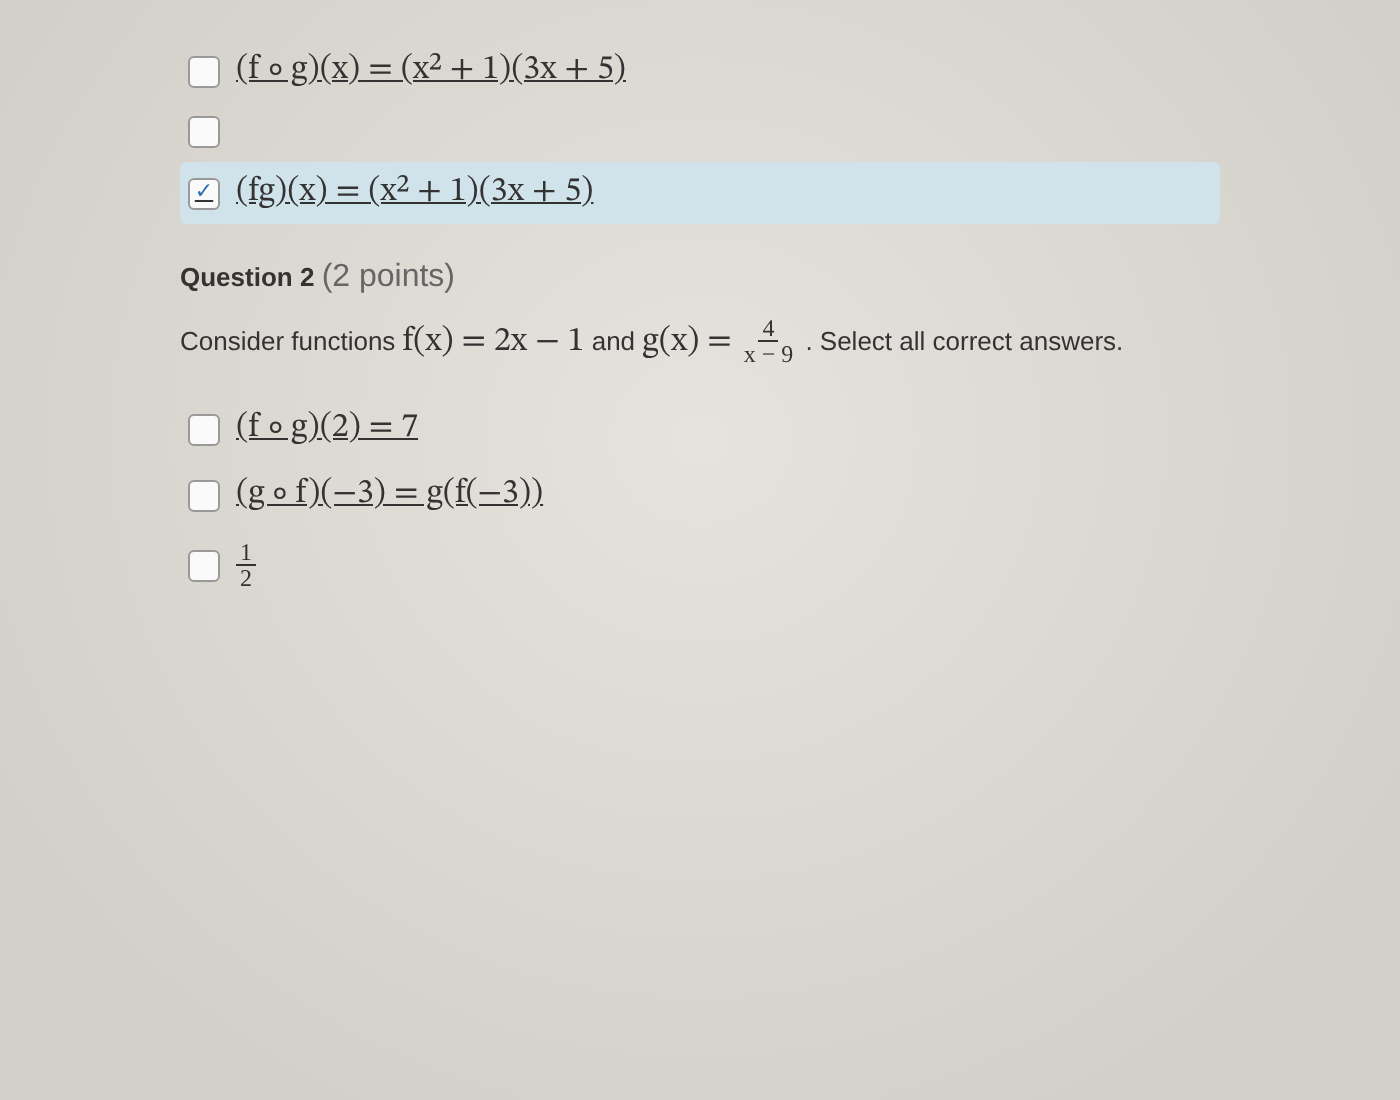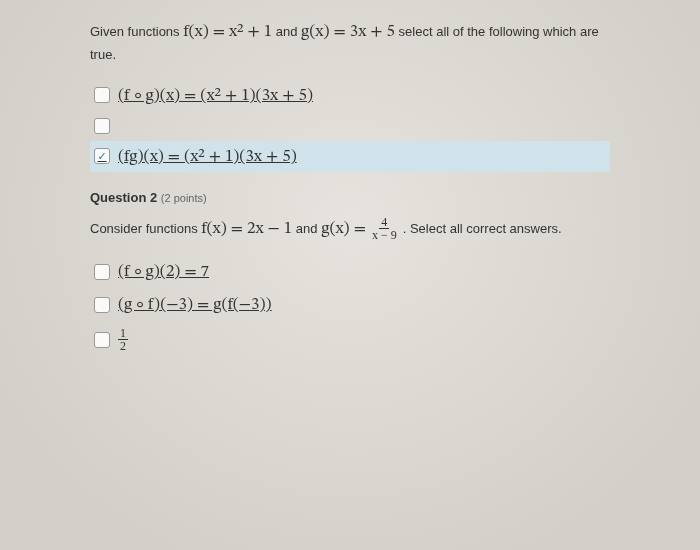--- a/index.html
+++ b/index.html
@@ -50,41 +50,34 @@
     background: #fafafa;
     flex: 0 0 14px;
     display:flex;align-items:center;justify-content:center;
     font-size:11px;line-height:1;color:#2a6fb0;
   }
   .q2head {
     margin-top: 18px;
     margin-bottom: 10px;
     font-size: 13px;
   }
-  .q2head .pts { color:#666; font-size:11px;margin-top:48px; }
+  .q2head .pts { color:#666; font-size:16px;margin-top:48px; }
   .frac {
     display:inline-flex; flex-direction:column; align-items:center;
     vertical-align: middle; font-size:12px; line-height:1;
     font-family: "Cambria Math", Georgia, serif;
   }
   .frac .n { border-bottom:1px solid #333; padding:0 2px; }
   .frac .d { padding:0 2px; }
 </style>
 </head>
 <body>
 
 <div class="page">
 
-  <div class="prompt">
-    <span>Given functions </span>
-    <span class="math">f(x) = x² + 1</span>
-    <span> and </span>
-    <span class="math">g(x) = 3x + 5</span>
-    <span> select all of the following which are true.</span>
-  </div>
 
   <div class="options">
     <div class="opt">
       <span class="cb"></span>
       <span class="math">(f ∘ g)(x) = (x² + 1)(3x + 5)</span>
     </div>
     <div class="opt">
       <span class="cb"></span>
     </div>
     <div class="opt hl">

